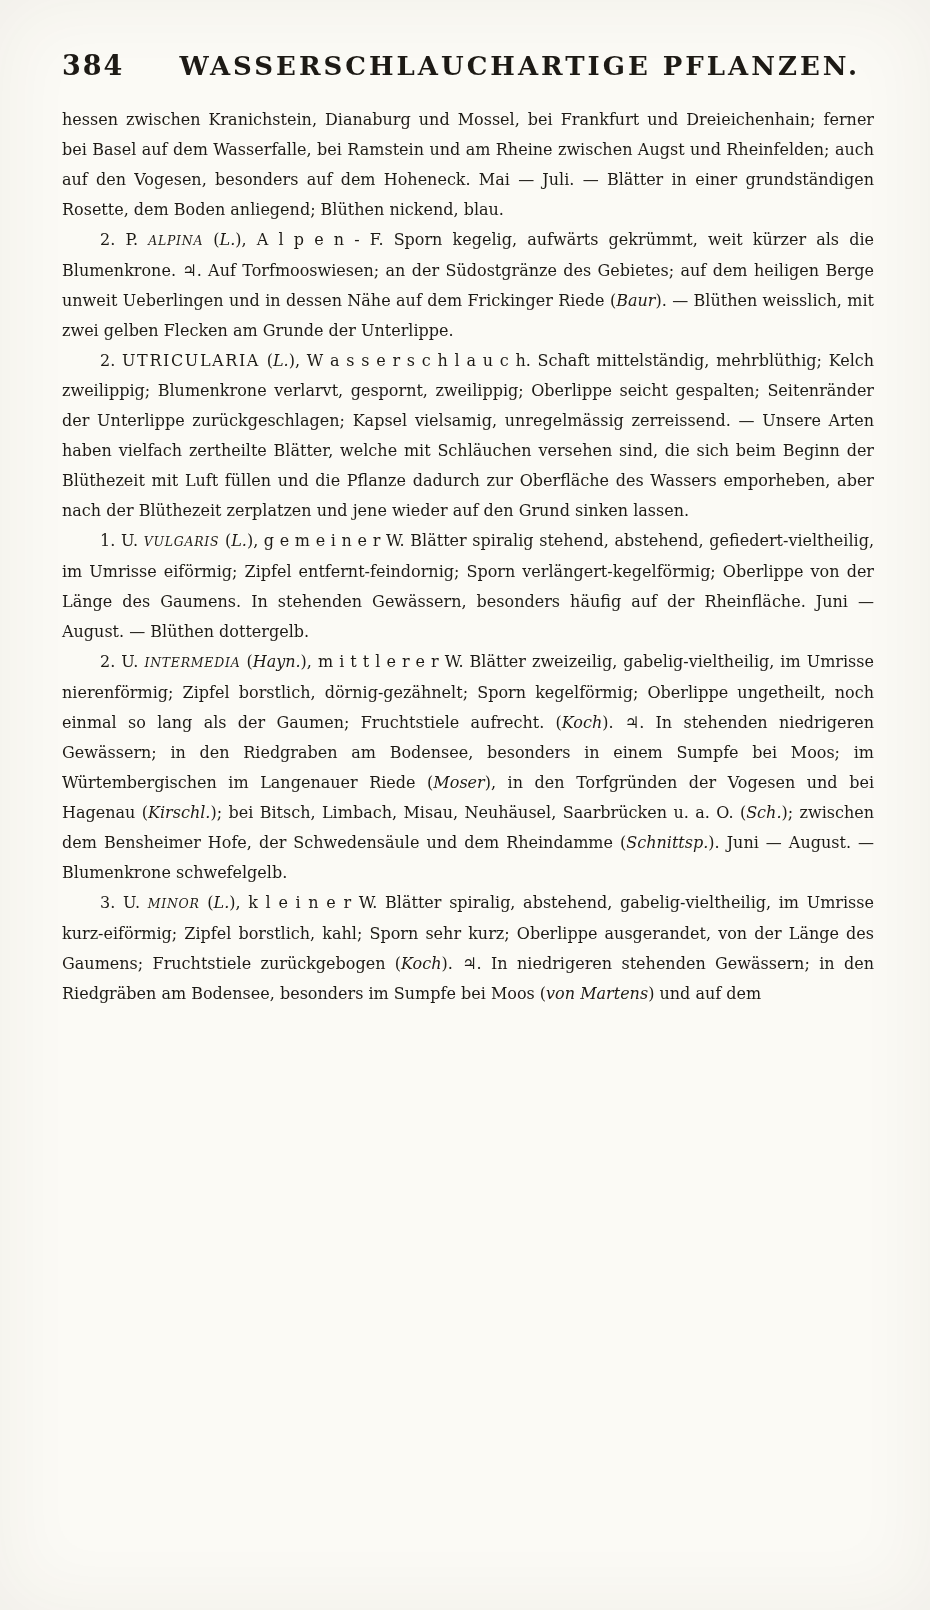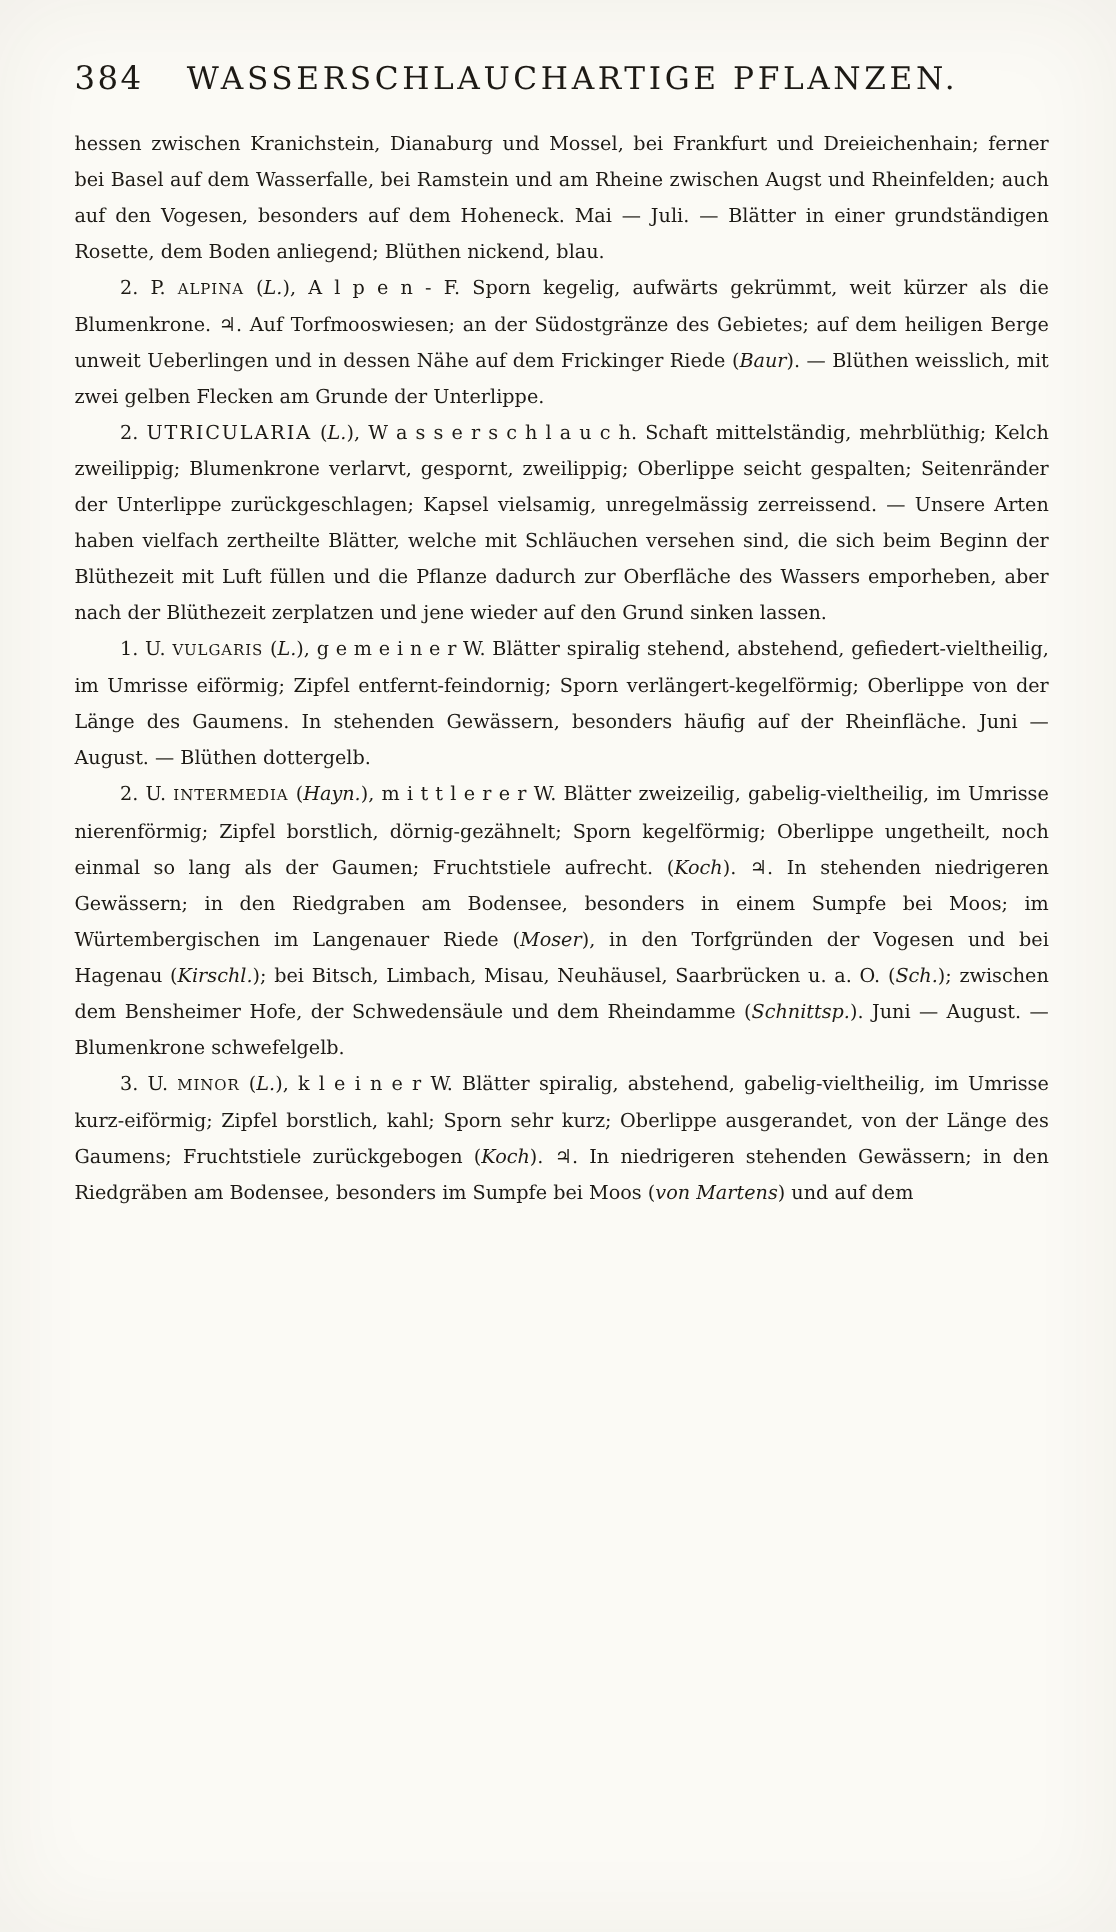--- a/index.html
+++ b/index.html
@@ -14,45 +14,46 @@
     color: #1d1a15;
     font-family: "DejaVu Serif", "Liberation Serif", serif;
     overflow: hidden;
   }
   .content {
     padding: 50px 56px 0 62px;
   }
   .header-row {
     display: flex;
     align-items: flex-end;
-    font-weight: normal;
+    font-weight: bold;
     margin-bottom: 24px;
     white-space: nowrap;
   }
   .page-number {
     font-size: 27px;
     letter-spacing: 2px;
     margin-right: 36px;
   }
   .running-title {
     font-size: 26px;
     letter-spacing: 3px;
+    margin-left: 19px;
   }
   .body-text {
     font-size: 16px;
     line-height: 30px;
   }
   p.para {
     text-align: justify;
     hyphens: none;
   }
   p.para.indent { text-indent: 38px; }
   .seg { }
   .i { font-style: italic; }
-  .sc { font-size: 0.78em; letter-spacing: 0.06em; }
+  .sc { font-size: 0.78em; letter-spacing: 0.06em; font-style: italic; }
   .caps { letter-spacing: 0.1em; margin-top: 20px; }
 </style>
 </head>
 <body>
 
 <div class="page">
   <div class="content">
     <div class="header-row">
       <span class="page-number">384</span>
       <span class="running-title">WASSERSCHLAUCHARTIGE PFLANZEN.</span>

